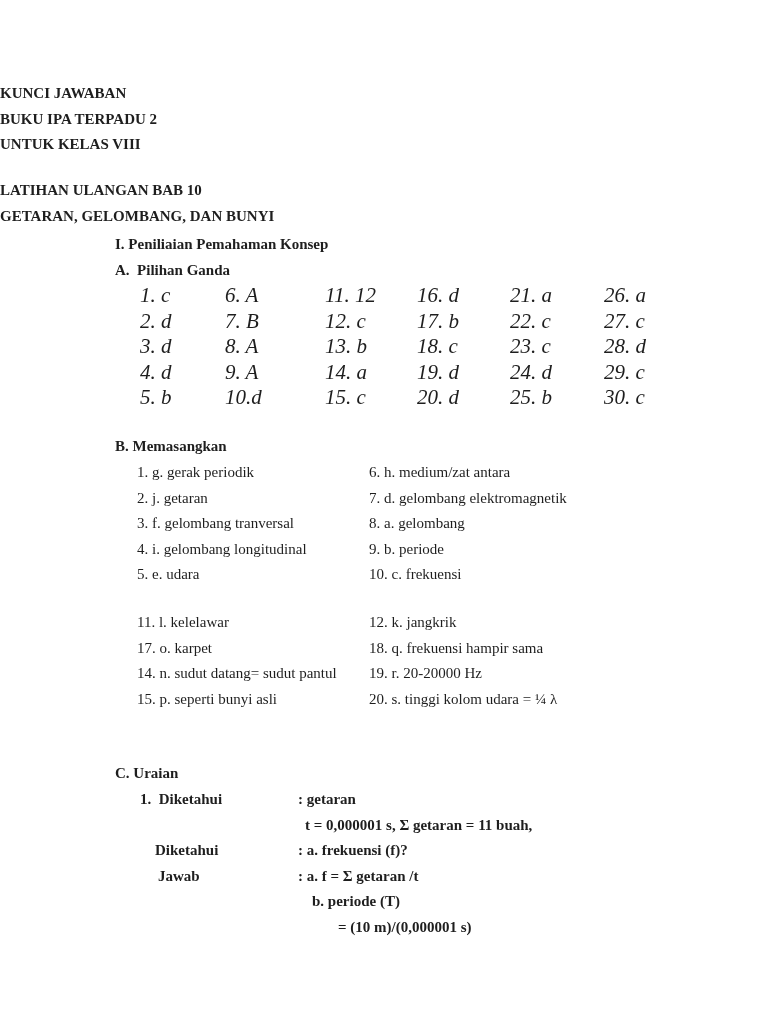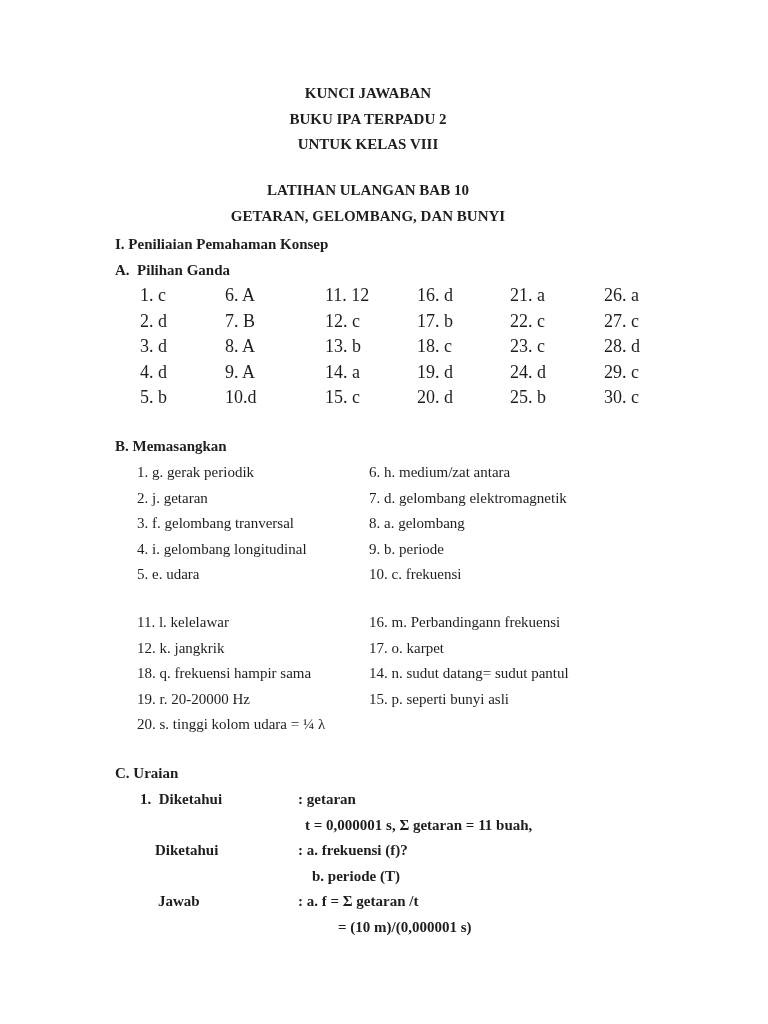--- a/index.html
+++ b/index.html
@@ -12,29 +12,30 @@
   }
   .doc {
     position: relative;
     width: 768px;
     height: 1024px;
     background: #ffffff;
   }
   .abs { position: absolute; }
   .line { line-height: 25.5px; font-size: 15px; }
   .bold { font-weight: bold; }
-  .center-block { left: 0; width: 728px; text-align: center; padding-left: 8px; }
+  .center-block { left: 0; width: 728px; text-align: left; }
   .heading { font-size: 15px; line-height: 25.5px; font-weight: bold; text-align: center; }
   .pre { white-space: pre; }
 
   .pg-grid {
     display: grid;
     grid-template-columns: 85px 100px 92px 93px 94px auto;
-    font-size: 18px;
+    font-size: 21px;
     line-height: 25.5px;
+    font-style: italic;
   }
   .match-grid {
     display: grid;
     grid-template-columns: 232px auto;
     font-size: 15px;
     line-height: 25.5px;
   }
   .uraian { font-size: 15px; line-height: 25.5px; font-weight: bold; }
   .u-row { display: flex; }
   .u-label { width: 118px; flex: 0 0 118px; }
@@ -103,21 +104,20 @@
     <div>3. f. gelombang tranversal</div>
     <div>8. a. gelombang</div>
     <div>4. i. gelombang longitudinal</div>
     <div>9. b. periode</div>
     <div>5. e. udara</div>
     <div>10. c. frekuensi</div>
   </div>
 
   <div class="abs match-grid" style="top:610px;left:137px;width:560px">
     <div>11. l. kelelawar</div>
-    <div>16. m. Perbandingann frekuensi</div>
     <div>12. k. jangkrik</div>
     <div>17. o. karpet</div>
     <div>18. q. frekuensi hampir sama</div>
     <div>14. n. sudut datang= sudut pantul</div>
     <div>19. r. 20-20000 Hz</div>
     <div>15. p. seperti bunyi asli</div>
     <div>20. s. tinggi kolom udara = ¼ λ</div>
   </div>
 
   <div class="abs heading" style="top:761px;left:115px">C. Uraian</div>
@@ -129,26 +129,26 @@
     </div>
     <div class="u-row">
       <div class="u-label pre"></div>
       <div class="u-content" style="padding-left:7px">t = 0,000001 s, Σ getaran = 11 buah,</div>
     </div>
     <div class="u-row">
       <div class="u-label pre" style="padding-left:15px">Diketahui</div>
       <div class="u-content">: a. frekuensi (f)?</div>
     </div>
     <div class="u-row">
+      <div class="u-label pre" style="padding-left:18px">Jawab</div>
+      <div class="u-content">: a. f = Σ getaran /t</div>
+    </div>
+    <div class="u-row">
       <div class="u-label pre"></div>
       <div class="u-content" style="padding-left:14px">b. periode (T)</div>
-    </div>
-    <div class="u-row">
-      <div class="u-label pre" style="padding-left:18px">Jawab</div>
-      <div class="u-content">: a. f = Σ getaran /t</div>
     </div>
     <div class="u-row">
       <div class="u-label pre"></div>
       <div class="u-content" style="padding-left:40px">= (10 m)/(0,000001 s)</div>
     </div>
   </div>
 
 </div>
 
 </body></html>

